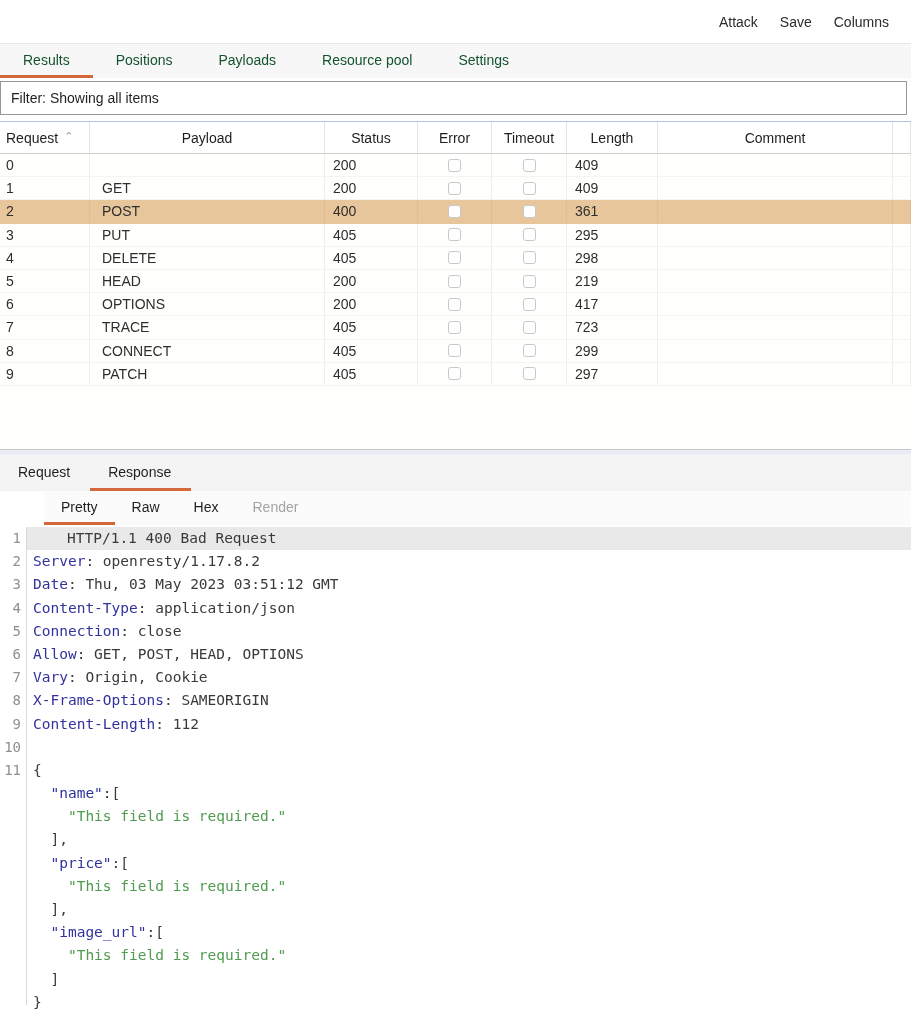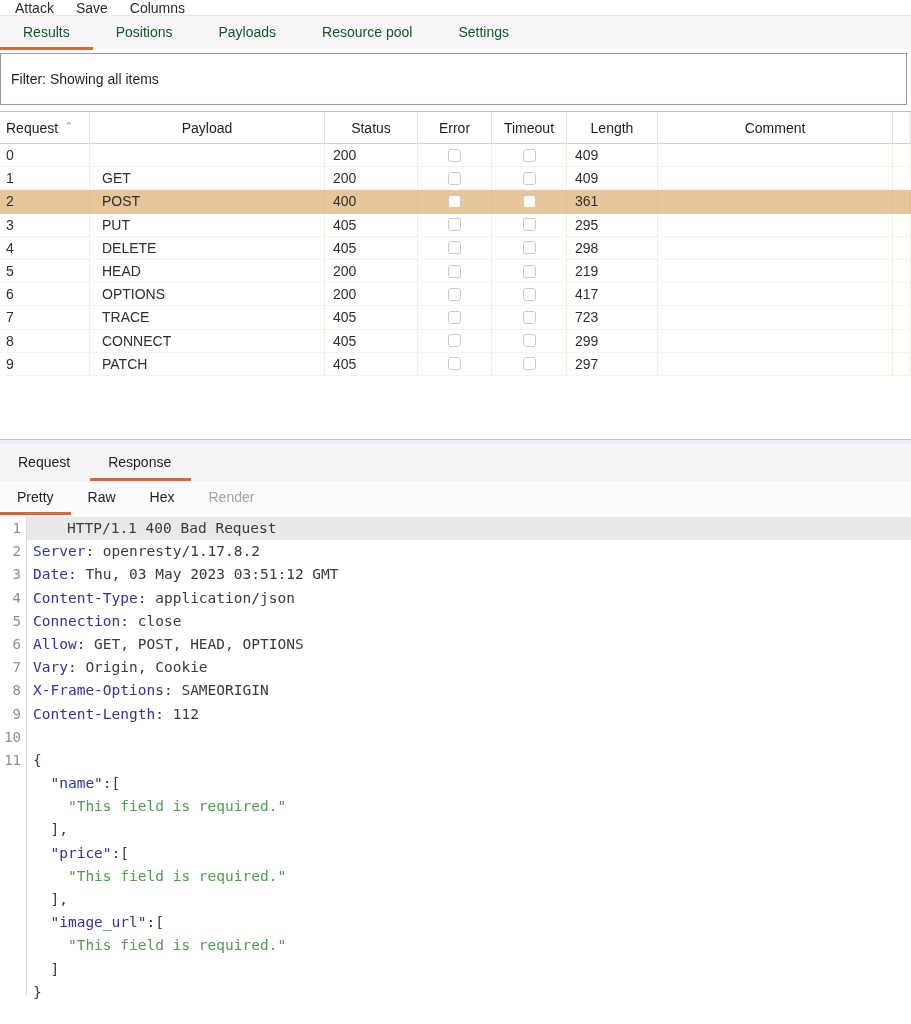--- a/index.html
+++ b/index.html
@@ -1,31 +1,31 @@
 <!DOCTYPE html>
 <html><head>
 <meta charset="utf-8">
 <style>
   * { margin:0; padding:0; box-sizing:border-box; }
   html,body { width:911px; height:1024px; overflow:hidden; background:#ffffff;
               font-family:"Liberation Sans", sans-serif; color:#2b2b2b; }
 
   
-  .menubar { height:16px; display:flex; align-items:center; padding-left:15px;
-             background:#ffffff; border-bottom:1px solid #e6e6e6; }
+  .menubar { height:44px; display:flex; align-items:center; padding-left:15px;
+             background:#ffffff; border-bottom:1px solid #e6e6e6;justify-content:flex-end; }
   .menu-item { font-size:14px; color:#2b2b2b; margin-right:22px; cursor:default; }
 
   
   .tabbar { height:34px; background:#f7f7f7; display:flex; align-items:stretch; }
   .tab { display:flex; align-items:center; padding:0 23px; font-size:14px;
          color:#14532d; border-bottom:3px solid transparent; }
   .tab.active { border-bottom-color:#d4683a; }
 
   
-  .filterbar { margin:3px 4px 0 0; height:52px; border:1px solid #979797;
+  .filterbar { margin:3px 4px 0 0; height:34px; border:1px solid #979797;
                background:#ffffff; display:flex; align-items:center; padding-left:10px; }
   .filterbar span { font-size:14px; color:#1f1f1f; }
 
   
   .table-panel { margin-top:6px; border-top:1px solid #b6c0e0; height:328px; background:#fffffd; }
   .tgrid { display:grid; grid-template-columns:90px 235px 93px 74px 75px 91px 235px auto; }
   .thead { height:32px; }
   .thead .cell { display:flex; align-items:center; justify-content:center; font-size:14px;
                  color:#1e1e1e; border-right:1px solid #e3e3e3; border-bottom:1px solid #cfcfcf;
                  background:#ffffff; }
@@ -45,21 +45,21 @@
   
   .splitter { height:6px; background:#e9ecf5; border-top:1px solid #c6c6c6; border-bottom:1px solid #eff1f8; }
 
   
   .msgtabbar { height:36px; background:#f4f4f4; display:flex; align-items:stretch; }
   .msgtab { display:flex; align-items:center; padding:0 20px 0 18px; font-size:14px;
             color:#1f1f1f; border-bottom:3px solid transparent; }
   .msgtab.active { border-bottom-color:#d4683a; }
 
   
-  .subtabbar { height:34px; background:#fbfbfb; display:flex; align-items:stretch; }
+  .subtabbar { height:34px; background:#fbfbfb; display:flex; align-items:stretch;margin-left:44px; }
   .subtab { display:flex; align-items:center; padding:0 17px; font-size:14px;
             color:#1f1f1f; border-bottom:3px solid transparent; }
   .subtab.active { border-bottom-color:#d4683a; }
   .subtab.disabled { color:#a3a3a3; }
 
   
   .editor { display:flex; height:480px; background:#ffffff; padding-top:2px; }
   .gutter { width:27px; border-right:1px solid #d9d9d9; flex:none; }
   .gutter .gline { height:23.2px; font-family:"DejaVu Sans Mono", monospace; font-size:14px;
                    color:#8f8f8f; text-align:right; padding-right:5px; line-height:23.2px; }

